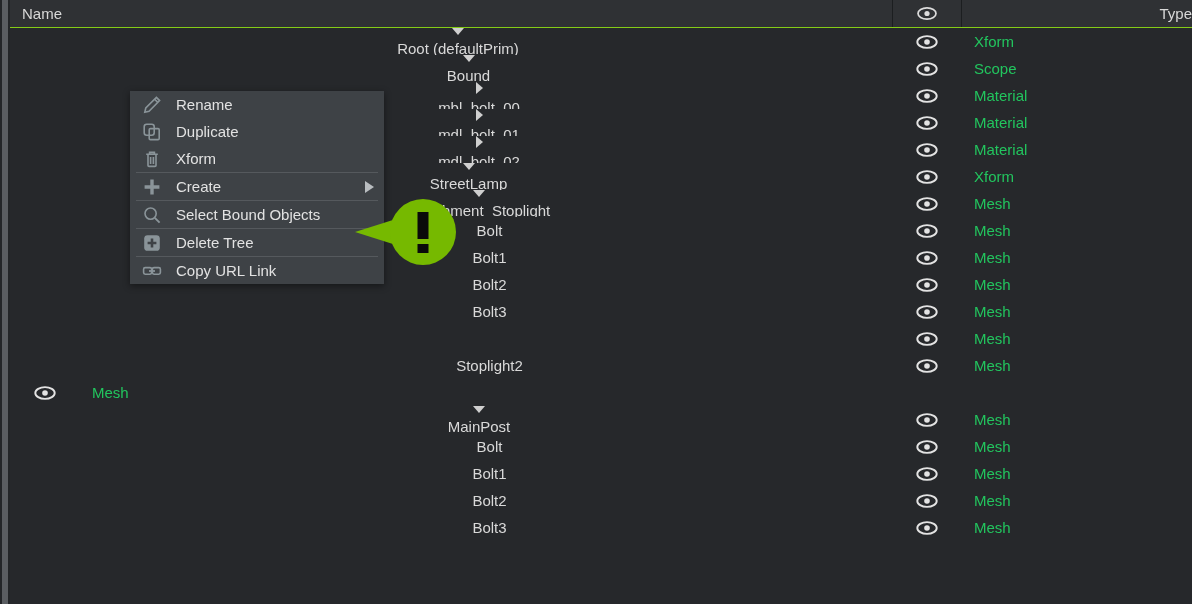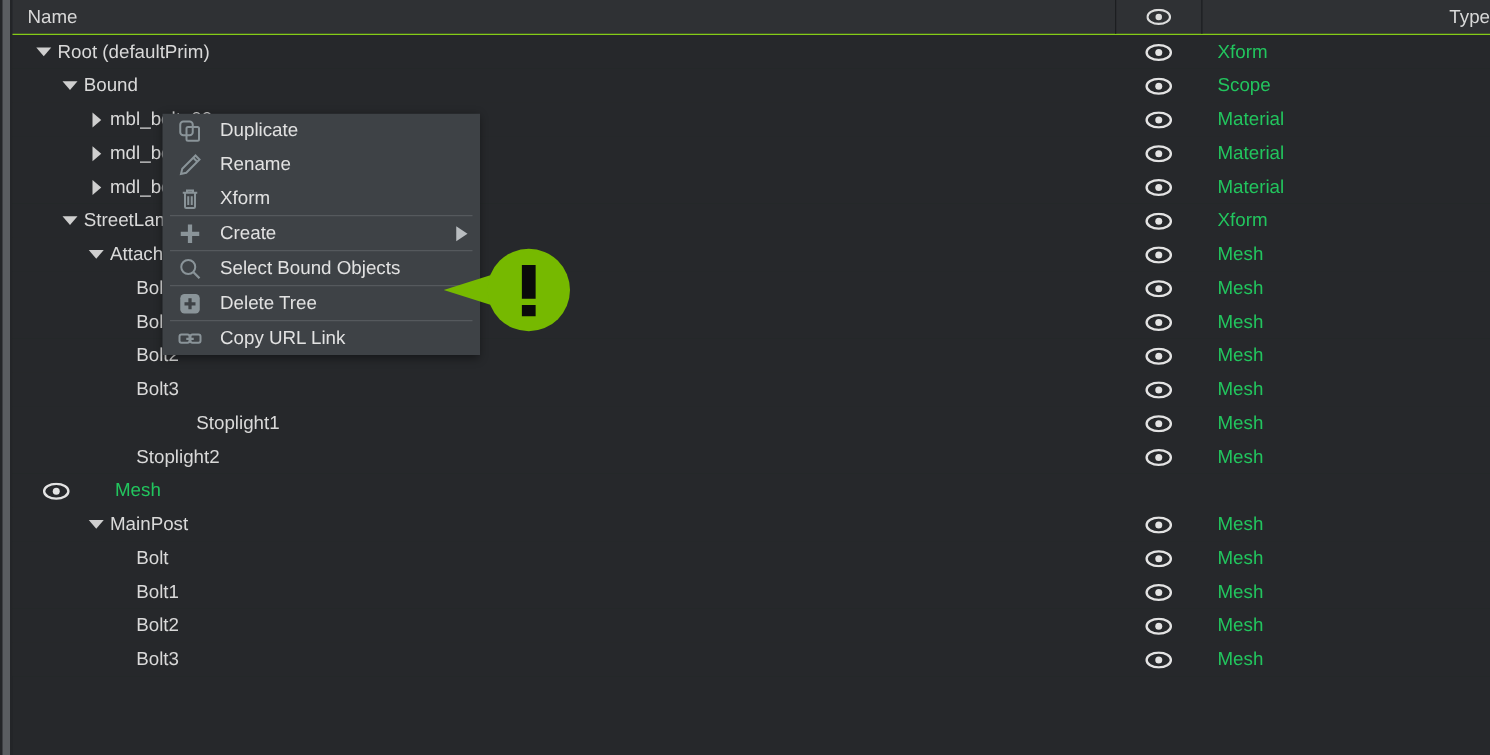--- a/index.html
+++ b/index.html
@@ -104,20 +104,21 @@
     background: #26282b;
   }
   .row .cell-name {
     width: 882px;
     box-sizing: border-box;
     display: flex;
     align-items: center;
     height: 27px;
     overflow: hidden;
     white-space: nowrap;
+    flex-direction: column;
   }
   .row .cell-eye {
     width: 70px;
     display: flex;
     align-items: center;
     justify-content: center;
     height: 27px;
   }
   .row .cell-type {
     flex: 1;
@@ -547,34 +548,34 @@
           <div class="cell-type">Mesh</div>
         </div>
       </div>
 
   </div>
 
   <div class="ctx-menu" id="ctx-menu">
       <div class="ctx-item">
         <span class="ctx-icon">
           <svg width="20" height="20" viewBox="0 0 20 20">
-            <rect x="2.2" y="2.2" width="10" height="11" rx="2.5" stroke="#8a9499" fill="none" stroke-width="1.6"></rect>
-            <rect x="7.2" y="6.6" width="10" height="11" rx="1.2" stroke="#8a9499" fill="none" stroke-width="1.6"></rect>
-          </svg>
-        </span>
-        <span class="ctx-label">Duplicate</span>
+            <path d="M14.4 2.4 L17.6 5.6 L7 16.2 L2.8 17.2 L3.8 13 Z" stroke="#8a9499" fill="none" stroke-width="1.6"></path>
+            <path d="M12.6 4.2 L15.8 7.4" stroke="#8a9499" fill="none" stroke-width="1.6"></path>
+          </svg>
+        </span>
+        <span class="ctx-label">Rename</span>
       </div>
       <div class="ctx-item">
         <span class="ctx-icon">
           <svg width="20" height="20" viewBox="0 0 20 20">
-            <path d="M14.4 2.4 L17.6 5.6 L7 16.2 L2.8 17.2 L3.8 13 Z" stroke="#8a9499" fill="none" stroke-width="1.6"></path>
-            <path d="M12.6 4.2 L15.8 7.4" stroke="#8a9499" fill="none" stroke-width="1.6"></path>
-          </svg>
-        </span>
-        <span class="ctx-label">Rename</span>
+            <rect x="2.2" y="2.2" width="10" height="11" rx="2.5" stroke="#8a9499" fill="none" stroke-width="1.6"></rect>
+            <rect x="7.2" y="6.6" width="10" height="11" rx="1.2" stroke="#8a9499" fill="none" stroke-width="1.6"></rect>
+          </svg>
+        </span>
+        <span class="ctx-label">Duplicate</span>
       </div>
       <div class="ctx-item">
         <span class="ctx-icon">
           <svg width="20" height="20" viewBox="0 0 20 20">
             <path d="M4.2 5.2 h11.6 M6 5.2 v11.2 a1 1 0 0 0 1 1 h6 a1 1 0 0 0 1-1 V5.2 M7.6 5.2 V3.4 h4.8 v1.8" stroke="#8a9499" fill="none" stroke-width="1.6"></path>
             <path d="M8.6 8 v7 M11.4 8 v7" stroke="#8a9499" fill="none" stroke-width="1.6"></path>
           </svg>
         </span>
         <span class="ctx-label">Xform</span>
       </div>

